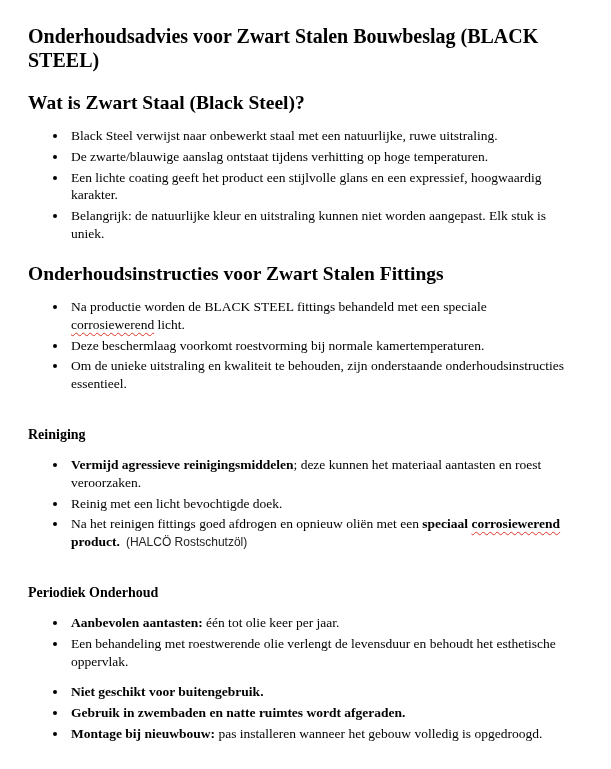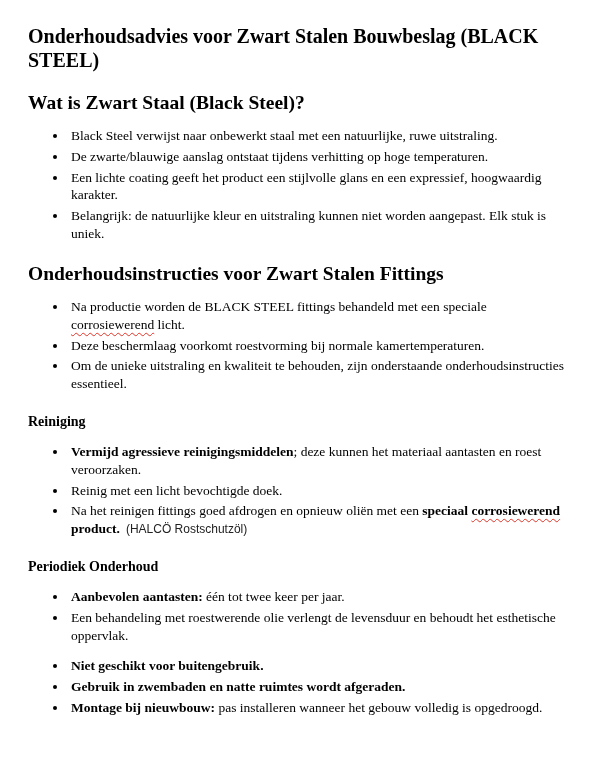--- a/index.html
+++ b/index.html
@@ -22,21 +22,21 @@
     max-width: 545px;
   }
   h2.section-heading {
     font-size: 19.5px;
     font-weight: 700;
     margin: 20px 0 4px 0;
   }
   h3.sub-heading {
     font-size: 14px;
     font-weight: 700;
-    margin: 21px 0 4px 0;
+    margin: 34px 0 4px 0;
   }
   ul.bullet-list {
     list-style: disc;
     padding-left: 40px;
     margin: 13px 0 8px 0;
   }
   ul.bullet-list li {
     font-size: 13.5px;
     line-height: 1.32;
     margin-bottom: 3px;
@@ -85,21 +85,21 @@
 
     <h3 class="sub-heading">Reiniging</h3>
     <ul class="bullet-list">
       <li><span class="bold">Vermijd agressieve reinigingsmiddelen</span><span>; deze kunnen het materiaal aantasten en roest veroorzaken.</span></li>
       <li><span>Reinig met een licht bevochtigde doek.</span></li>
       <li><span>Na het reinigen fittings goed afdrogen en opnieuw oliën met een </span><span class="bold">speciaal </span><span class="bold spellcheck">corrosiewerend</span><span class="bold"> product.</span><span class="note">(HALCÖ Rostschutzöl)</span></li>
     </ul>
 
     <h3 class="sub-heading">Periodiek Onderhoud</h3>
     <ul class="bullet-list">
-      <li><span class="bold">Aanbevolen aantasten:</span><span> één tot twee keer per jaar.</span></li>
+      <li><span class="bold">Aanbevolen aantasten:</span><span> één tot olie keer per jaar.</span></li>
       <li><span>Een behandeling met roestwerende olie verlengt de levensduur en behoudt het esthetische oppervlak.</span></li>
     </ul>
   </section>
 
   <section>
     <ul class="bullet-list">
       <li><span class="bold">Niet geschikt voor buitengebruik.</span></li>
       <li><span class="bold">Gebruik in zwembaden en natte ruimtes wordt afgeraden.</span></li>
       <li><span class="bold">Montage bij nieuwbouw:</span><span> pas installeren wanneer het gebouw volledig is opgedroogd.</span></li>
     </ul>

